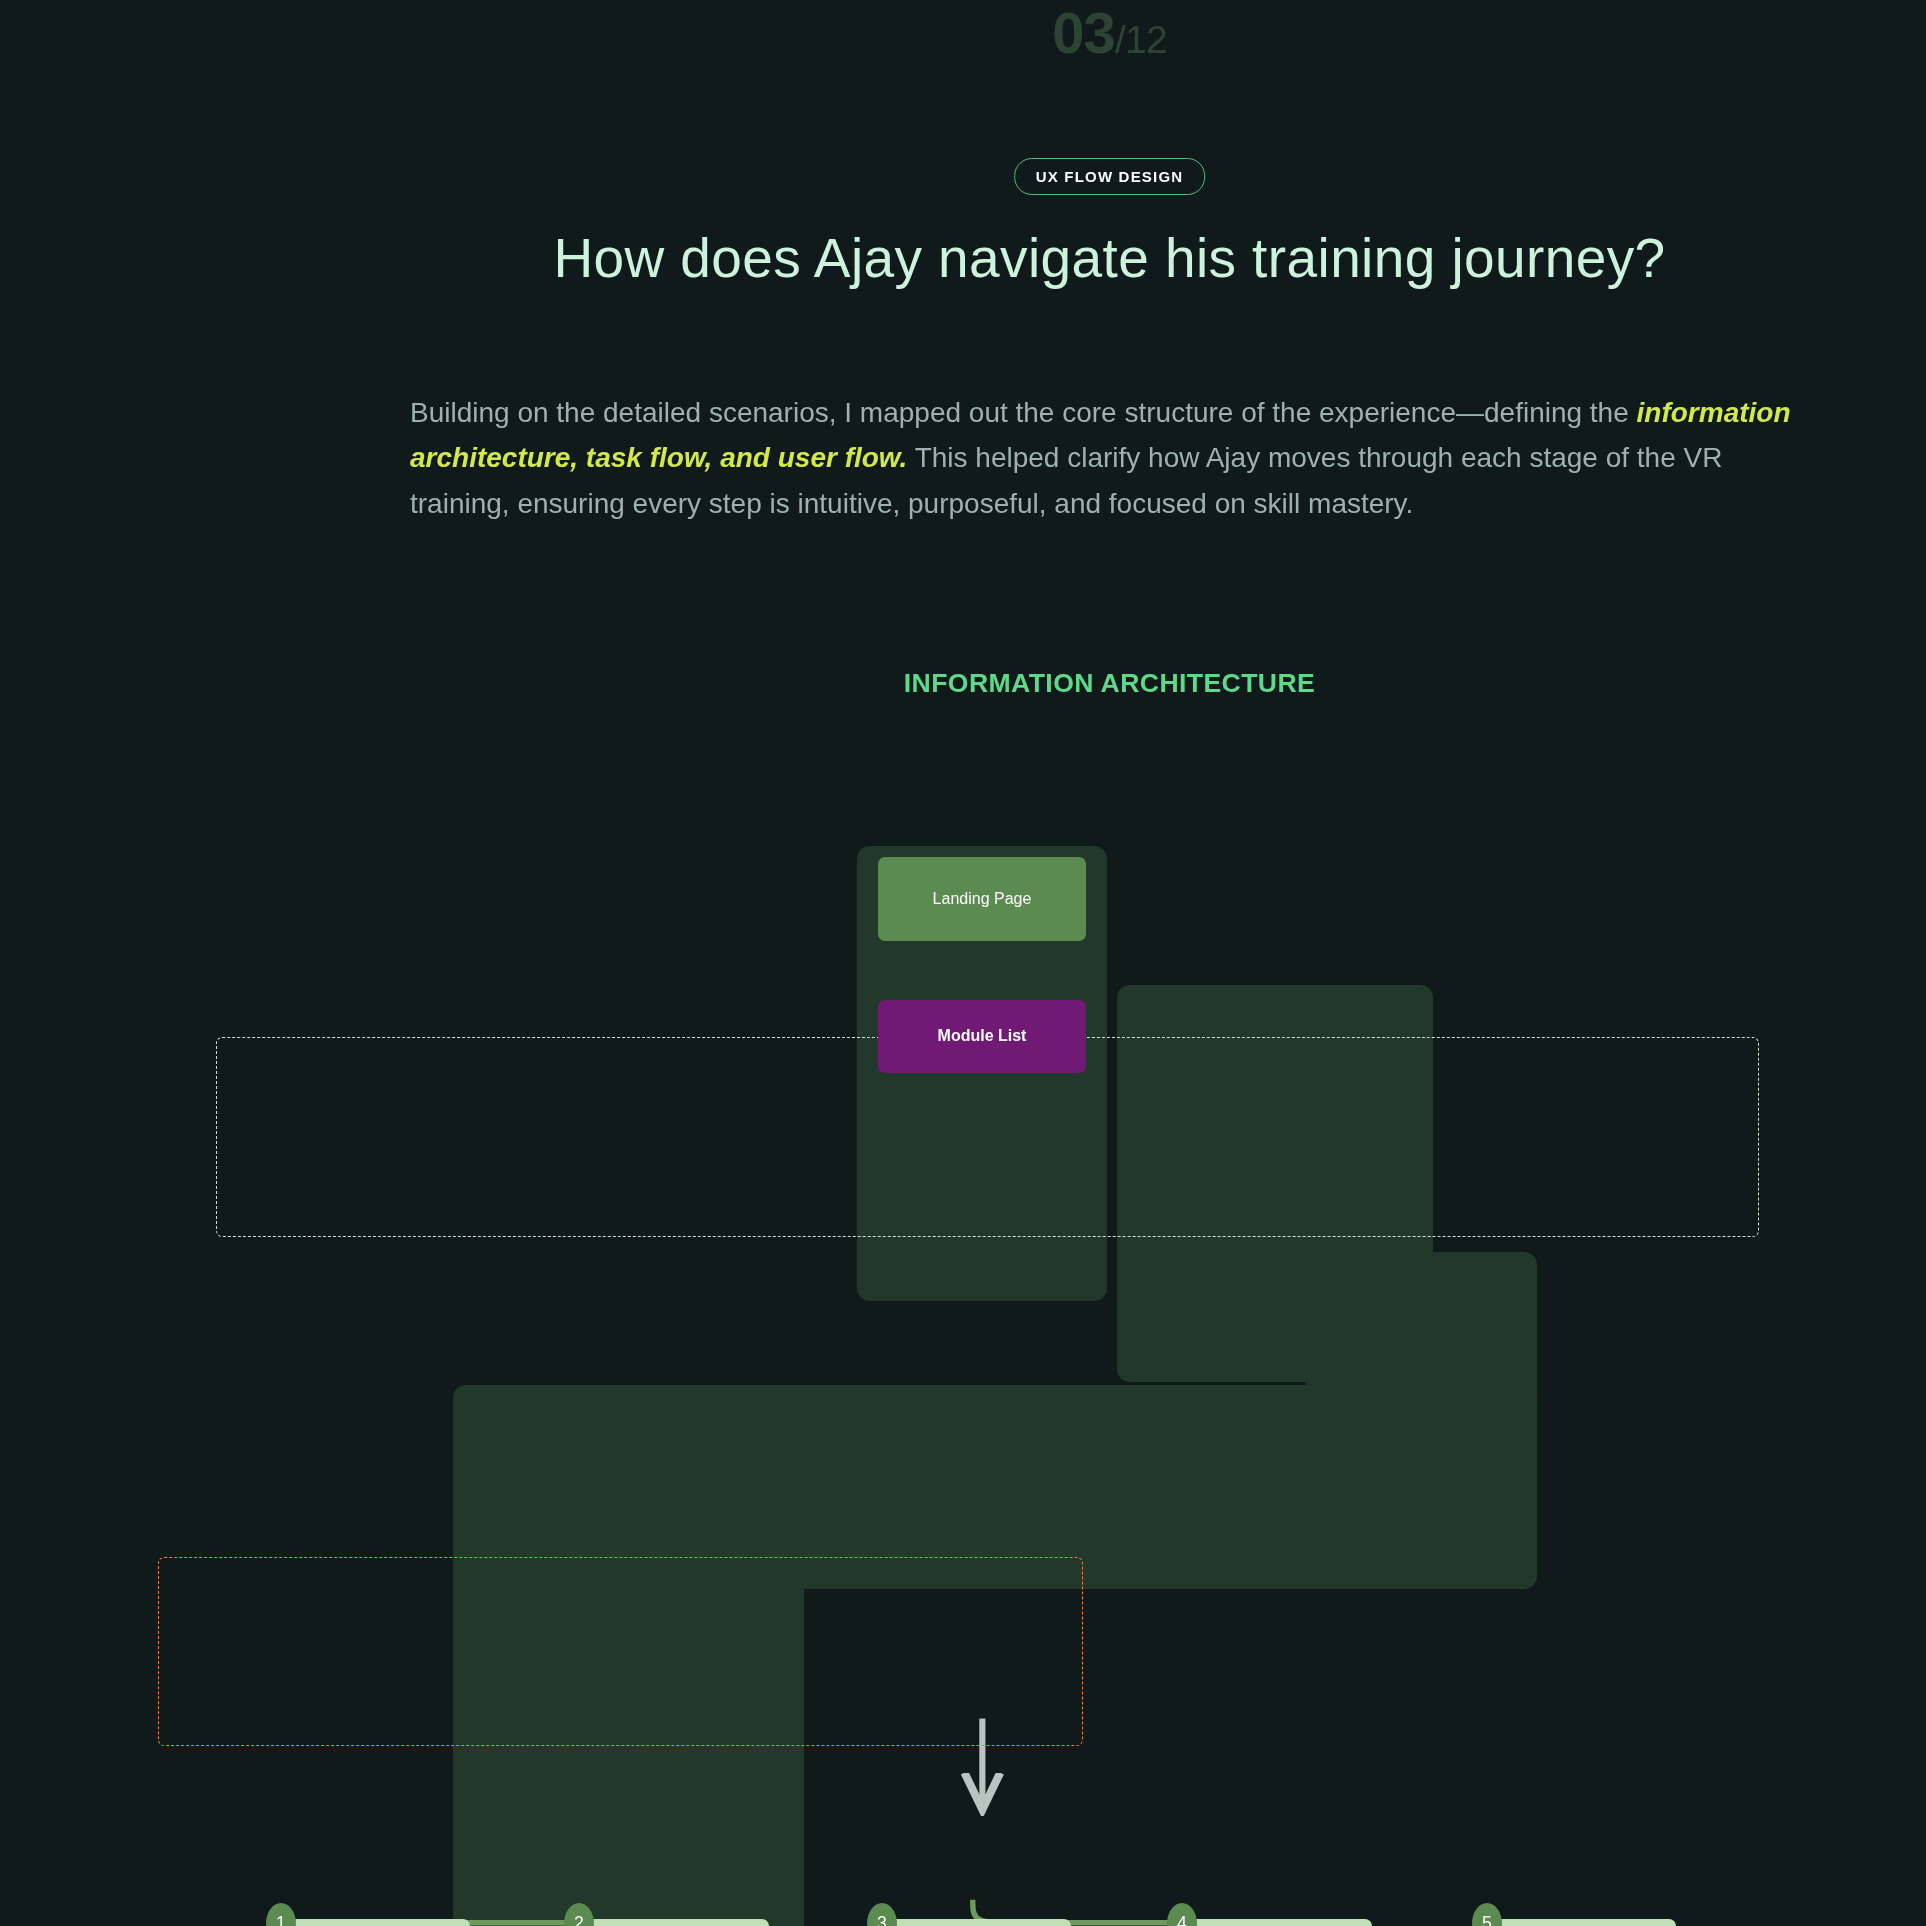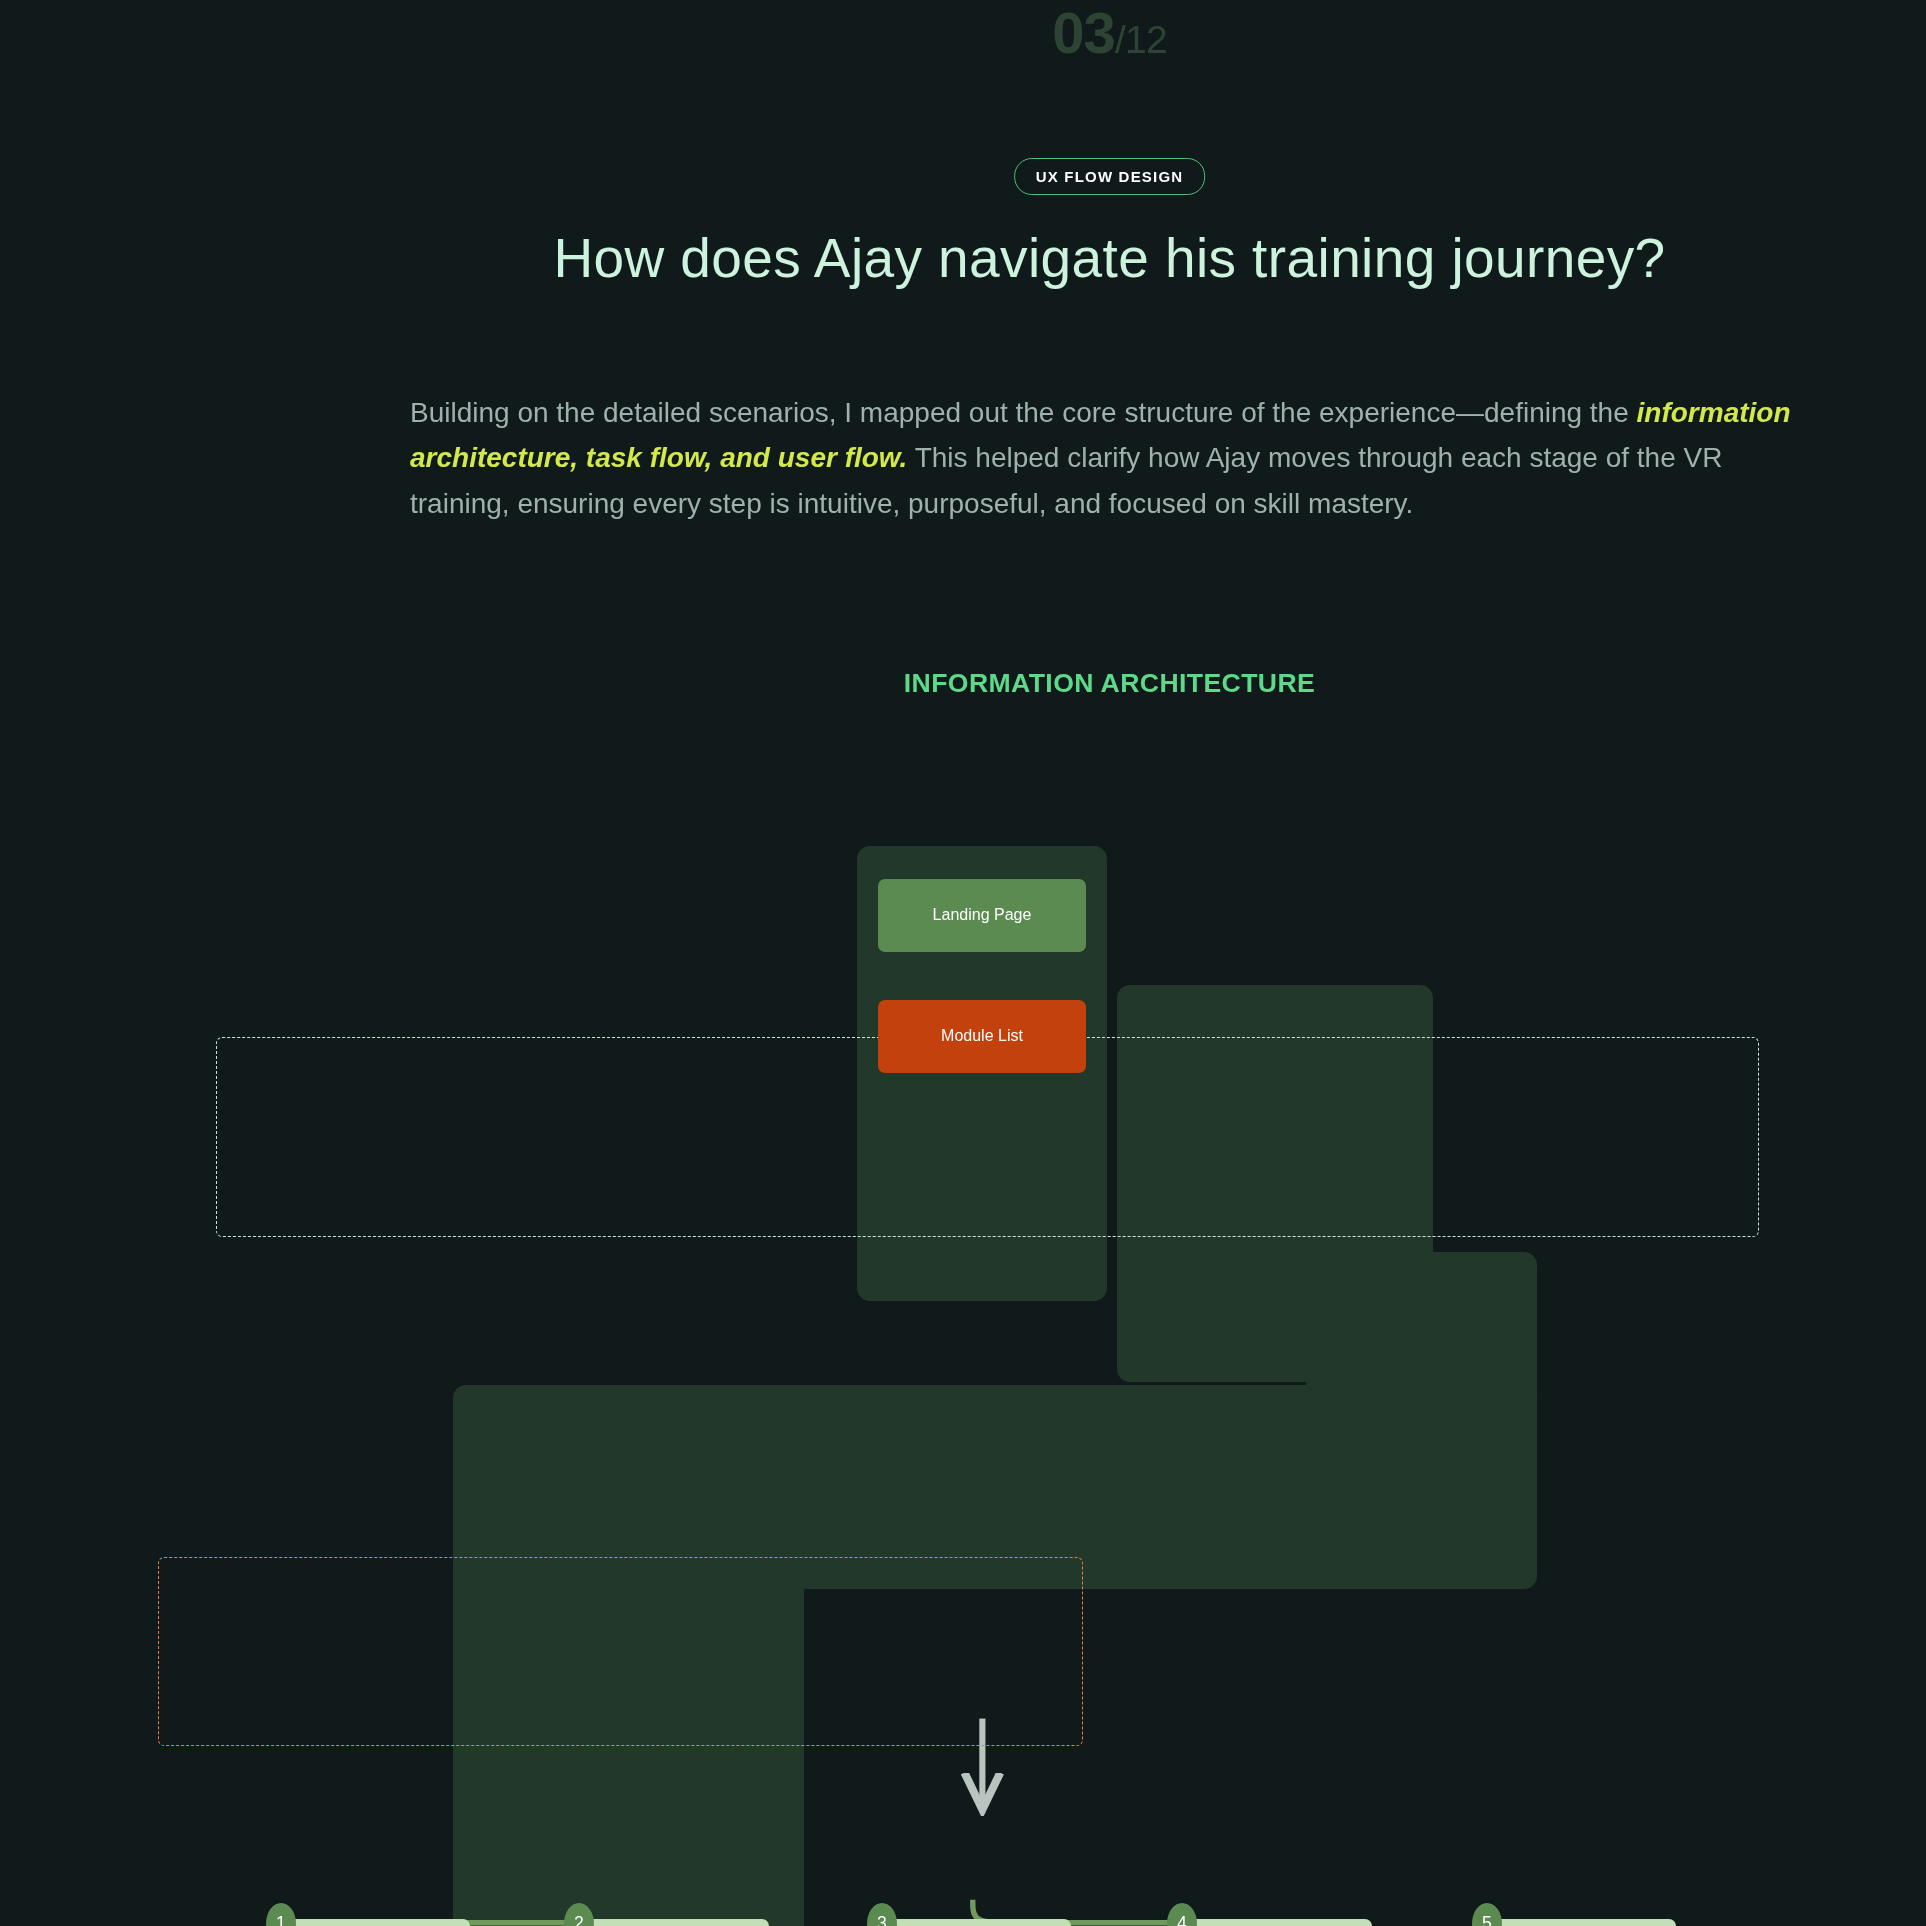--- a/index.html
+++ b/index.html
@@ -55,21 +55,21 @@
   .blob { position: absolute; background: #22382a; border-radius: 13px; }
 
   
   .node {
     position: absolute; display: flex; align-items: center; justify-content: center;
     text-align: center; border-radius: 7px;
     font-size: 16px; line-height: 1.3; color: #1b1b1b;
     padding: 2.3px 4.6px;
   }
   .n-green  { background: #5b8b50; color: #ffffff; }
-  .n-olive  { background: #c2410c; color: #ffffff; }
+  .n-olive  { background: #701a75; color: #ffffff; font-weight: bold; }
   .n-module { background: #c3dfb7; color: #1b1b1b; }
 
   .numbadge {
     position: absolute;
     width: 30px; height: 41px; border-radius: 50%;
     background: #5b8b50; color: #fff;
     display: flex; align-items: center; justify-content: center;
     font-size: 17.7px; font-weight: 500;
     z-index: 5;
   }
@@ -176,21 +176,21 @@
         <path d="M5085,5070 L5085,5200 C5085,5260 5020,5270 4940,5270 L4300,5270"></path>
 
         <path d="M4200,5520 L4200,5650"></path>
         <path d="M4200,5790 L4200,5920"></path>
       </g>
     </svg>
 
     <div class="dashframe dash-green" style="left:216px; top:216px; width:1543px; height:200px;"></div>
     <div class="dashframe dash-orange" style="left:158px; top:736px; width:925px; height:189px;"></div>
 
-    <div class="node n-green" style="left:878px; top:58px; width:208px; height:73px;">
+    <div class="node n-green" style="left:878px; top:36px; width:208px; height:84px;">
       <span>Landing Page</span>
     </div>
 
     <div class="node n-olive" style="left:878px; top:179px; width:208px; height:73px;">
       <span>Module List</span>
     </div>
 
     <div class="numbadge" style="left:266px; top:1082px;">
         <span>1</span>
       </div>

